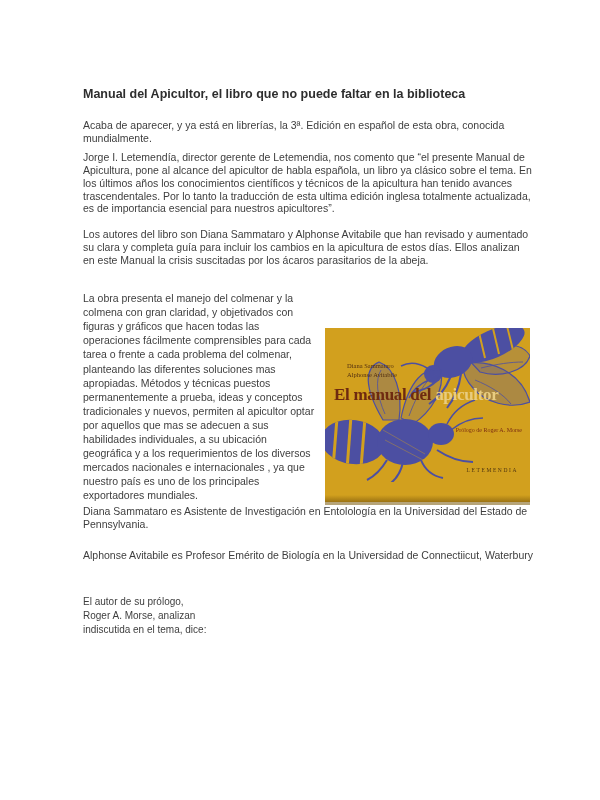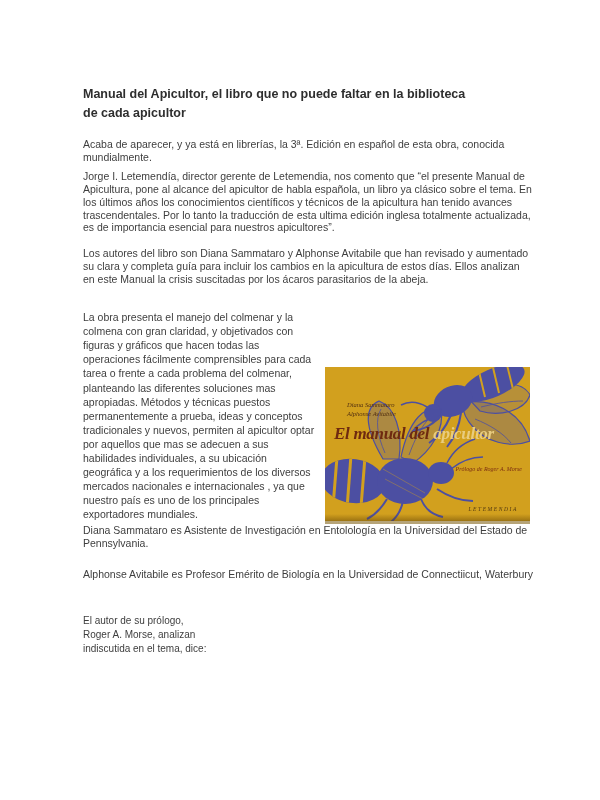--- a/index.html
+++ b/index.html
@@ -29,25 +29,24 @@
 
   .wrap-section { display:flex; align-items:flex-end; margin-bottom:3px; }
   .col-text {
     width:232px; flex:0 0 232px;
     font-size:10.5px; line-height:14.1px;
   }
 
   
   .book {
     position:relative; margin-left:10px; margin-top:25px;
-    width:205px; height:154px; flex:0 0 205px;
+    width:205px; height:174px; flex:0 0 205px;
     background:#d2a01e;
     box-shadow:0 3px 0 rgba(122,90,10,0.55);
     overflow:hidden;
-    font-style:italic;
   }
   .book svg { position:absolute; left:0; top:0; }
   .bk-authors {
     position:absolute; left:22px; top:34px;
     font-family:"Liberation Serif", serif;
     font-size:6.5px; line-height:8.5px; color:#533011;
   }
   .bk-title {
     position:absolute; left:9px; top:57px; width:196px;
     font-family:"Liberation Serif", serif;
@@ -76,21 +75,20 @@
   .prologue-block { font-size:10px; line-height:14px; }
 </style>
 </head>
 <body>
 
 <div class="page">
   <div class="content">
 
     <h1 class="doc-title">
       <div>Manual del Apicultor, el libro que no puede faltar en la biblioteca</div>
-      <div>de cada apicultor</div>
     </h1>
 
     <p class="body-par par-intro"> Acaba de aparecer, y ya está en librerías, la 3ª. Edición en español de esta obra, conocida mundialmente.</p>
 
     <p class="body-par par-letem">Jorge I. Letemendía, director gerente de Letemendia, nos comento que “el presente Manual de Apicultura, pone al alcance del apicultor de habla española, un libro ya clásico sobre el tema. En los últimos años los conocimientos científicos y técnicos de la apicultura han tenido avances trascendentales. Por lo tanto la traducción de esta ultima edición inglesa totalmente actualizada, es de importancia esencial para nuestros apicultores”.</p>
 
     <p class="body-par par-autores"> Los autores del libro son Diana Sammataro y Alphonse Avitabile que han revisado y aumentado su clara y completa guía para incluir los cambios en la apicultura de estos días. Ellos analizan en este Manual la crisis suscitadas por los ácaros parasitarios de la abeja.</p>
 
     <div class="wrap-section">
       <div class="col-text">La obra presenta el manejo del colmenar y la colmena con gran claridad, y objetivados con figuras y gráficos que hacen todas las operaciones fácilmente comprensibles para cada tarea o frente a cada problema del colmenar, planteando las diferentes soluciones mas apropiadas. Métodos y técnicas puestos permanentemente a prueba, ideas y conceptos tradicionales y nuevos, permiten al apicultor optar por aquellos que mas se adecuen a sus habilidades individuales, a su ubicación geográfica y a los requerimientos de los diversos mercados nacionales e internacionales , ya que nuestro país es uno de los principales exportadores mundiales.</div>

